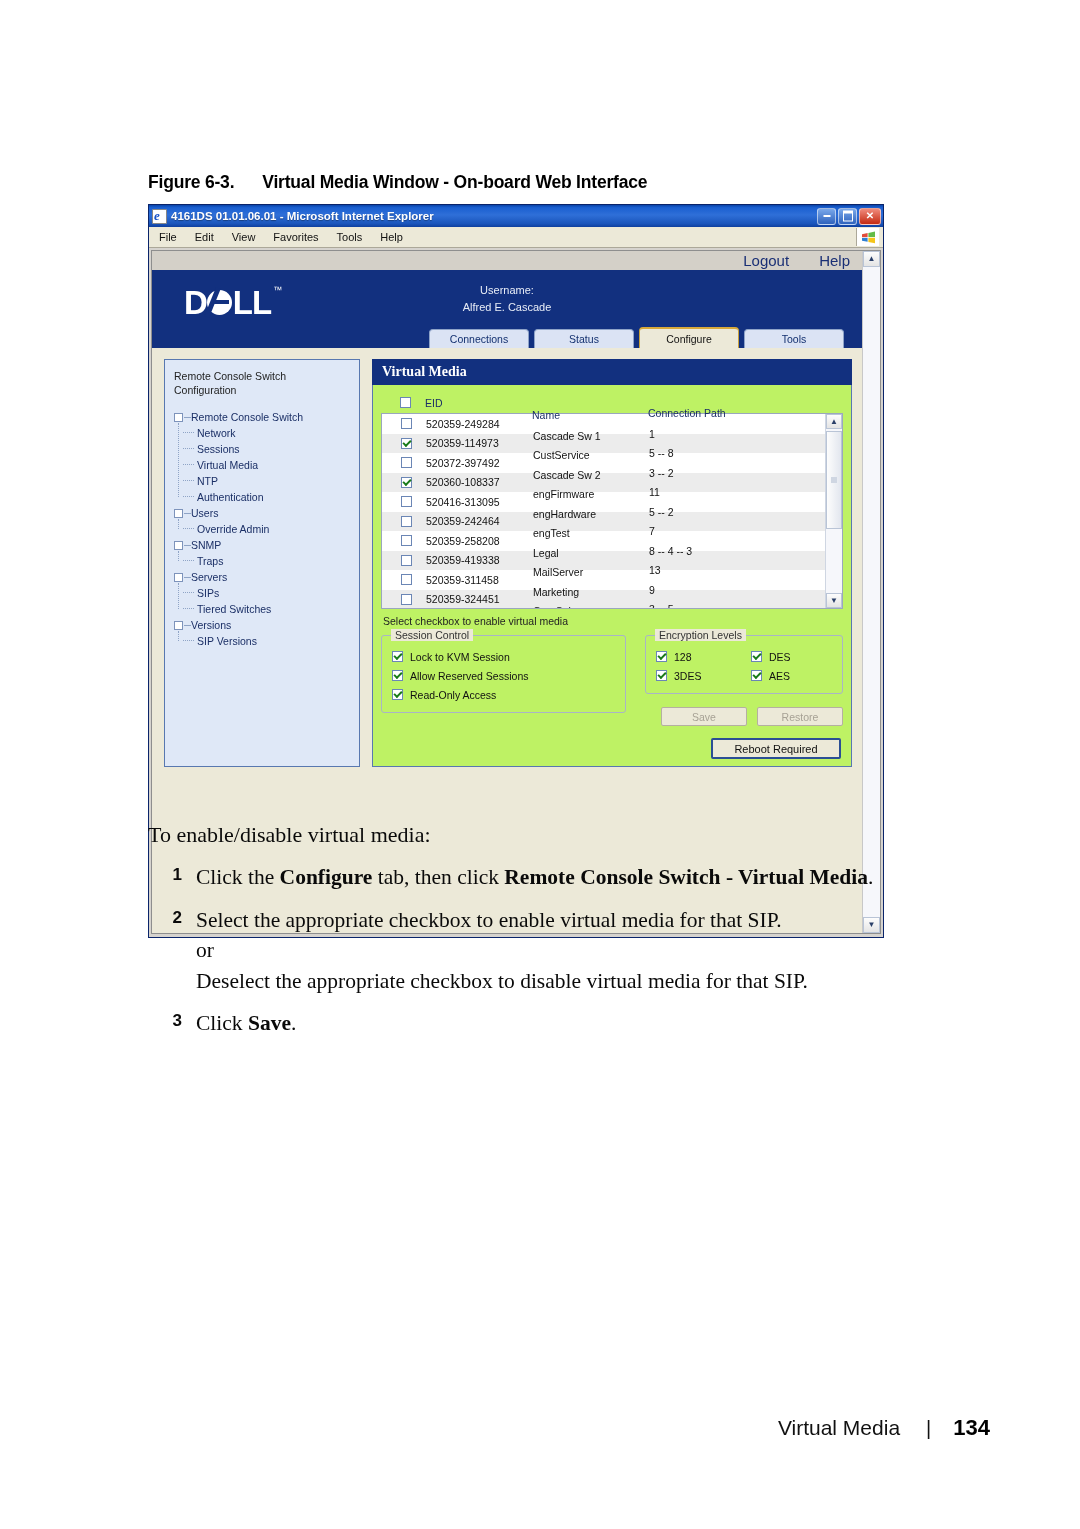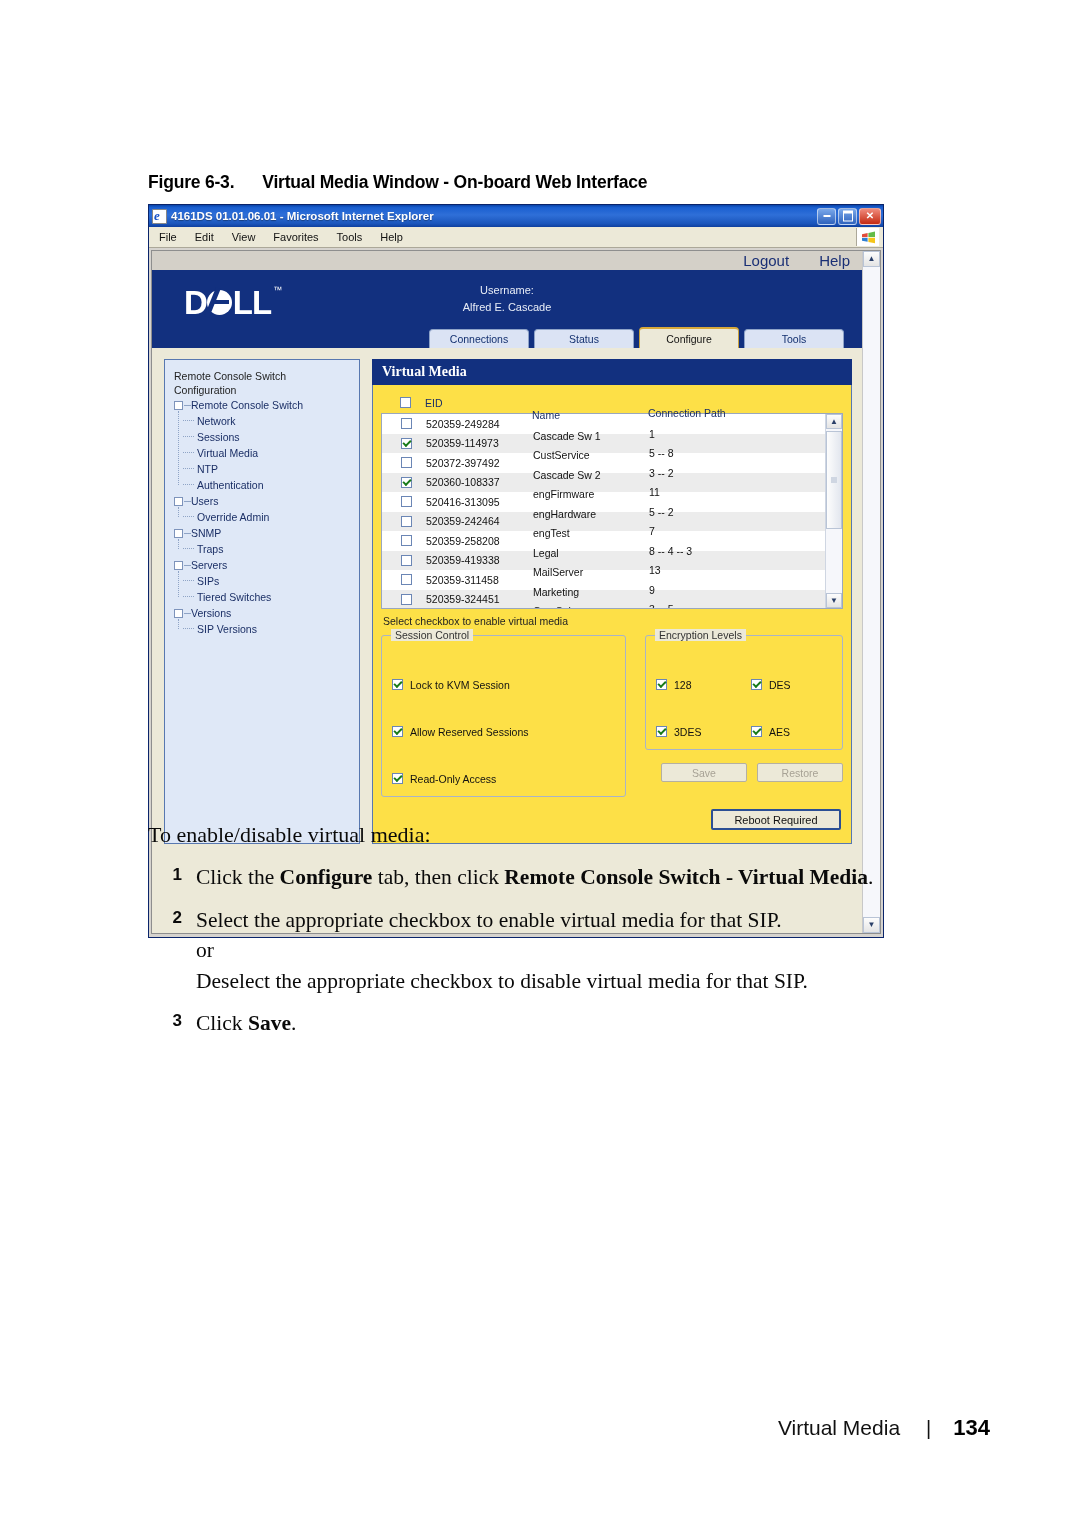--- a/index.html
+++ b/index.html
@@ -154,21 +154,21 @@
   }
 
   
   .body-split{ display:flex; padding:11px 10px 0 12px; gap:12px; }
   .side-panel{
     width:196px; min-height:378px; background:#dfe8f7;
     border:1px solid #5878b0; box-sizing:border-box;
     padding:9px 8px 10px 9px;
     font-size:10.5px; color:#1b2f66;
   }
-  .side-title{ line-height:1.35; color:#222; }
+  .side-title{ line-height:1.35; margin-bottom:12px; color:#222; }
   .tree{ list-style:none; margin:0; padding:0; }
   .tnode{ position:relative; padding-left:0; }
   .trow{ display:flex; align-items:center; height:16px; white-space:nowrap; }
   .tbox{
     width:9px; height:9px; border:1px solid #7d93bb; background:#fff;
     box-sizing:border-box; flex:0 0 auto; margin-right:1px;
   }
   .tdash{ width:7px; height:1px; background:#8fa4c6; flex:0 0 auto; }
   .tlabel{ color:#1b2f66; font-size:10.5px; }
   .children{ list-style:none; margin:0; padding:0 0 0 9px; position:relative; }
@@ -184,22 +184,22 @@
 
   
   .main-panel{ flex:1 1 auto; }
   .panel-header{
     background:#12307f; color:#fff; height:26px;
     display:flex; align-items:center; padding-left:10px;
     font-family:"Liberation Serif", serif; font-weight:bold; font-size:14px;
     box-sizing:border-box;
   }
   .panel-body{
-    border:1px solid #5878b0; border-top:none; background:#fde047;
-    padding:7px 8px 9px 8px; box-sizing:border-box;
+    border:1px solid #5878b0; border-top:none; background:#bef264;
+    padding:7px 8px 3px 8px; box-sizing:border-box;
   }
 
   .tbl-head{
     display:flex; align-items:center; height:21px;
     font-size:10.5px; color:#1b2f66; padding-left:4px;
   }
   .cb{
     width:11px; height:11px; border:1px solid #6b86b5; background:#fff;
     box-sizing:border-box; position:relative; flex:0 0 auto;
   }
@@ -246,21 +246,21 @@
   .fieldset{
     border:1px solid #a9b4c7; border-radius:3px; position:relative;
     padding:11px 10px 8px 10px; box-sizing:border-box;
   }
   .legend{
     position:absolute; top:-7px; left:9px; background:#ece9d8;
     padding:0 4px; font-size:10.5px; color:#333;
   }
   .fs-session{ width:245px; }
   .fs-enc{ width:198px; }
-  .chk-line{ display:flex; align-items:center; gap:7px; height:19px; font-size:10.5px; color:#111;margin-top:28px;}
+  .chk-line{ display:flex; align-items:center; gap:7px; height:19px; font-size:10.5px; color:#111;}
   .enc-grid{ display:grid; grid-template-columns:1fr 1fr; column-gap:14px; row-gap:0;}
 
   .right-col{ flex:1 1 auto; display:flex; flex-direction:column; align-items:flex-end; }
   .btn-row{ display:flex; gap:10px; margin-top:13px; }
   .btn{
     width:86px; height:19px; font-size:10.5px;
     background:#ece9d8; border:1px solid #b5b0a1; border-radius:2px;
     display:flex; align-items:center; justify-content:center;
     color:#a7a295; box-sizing:border-box;
   }

